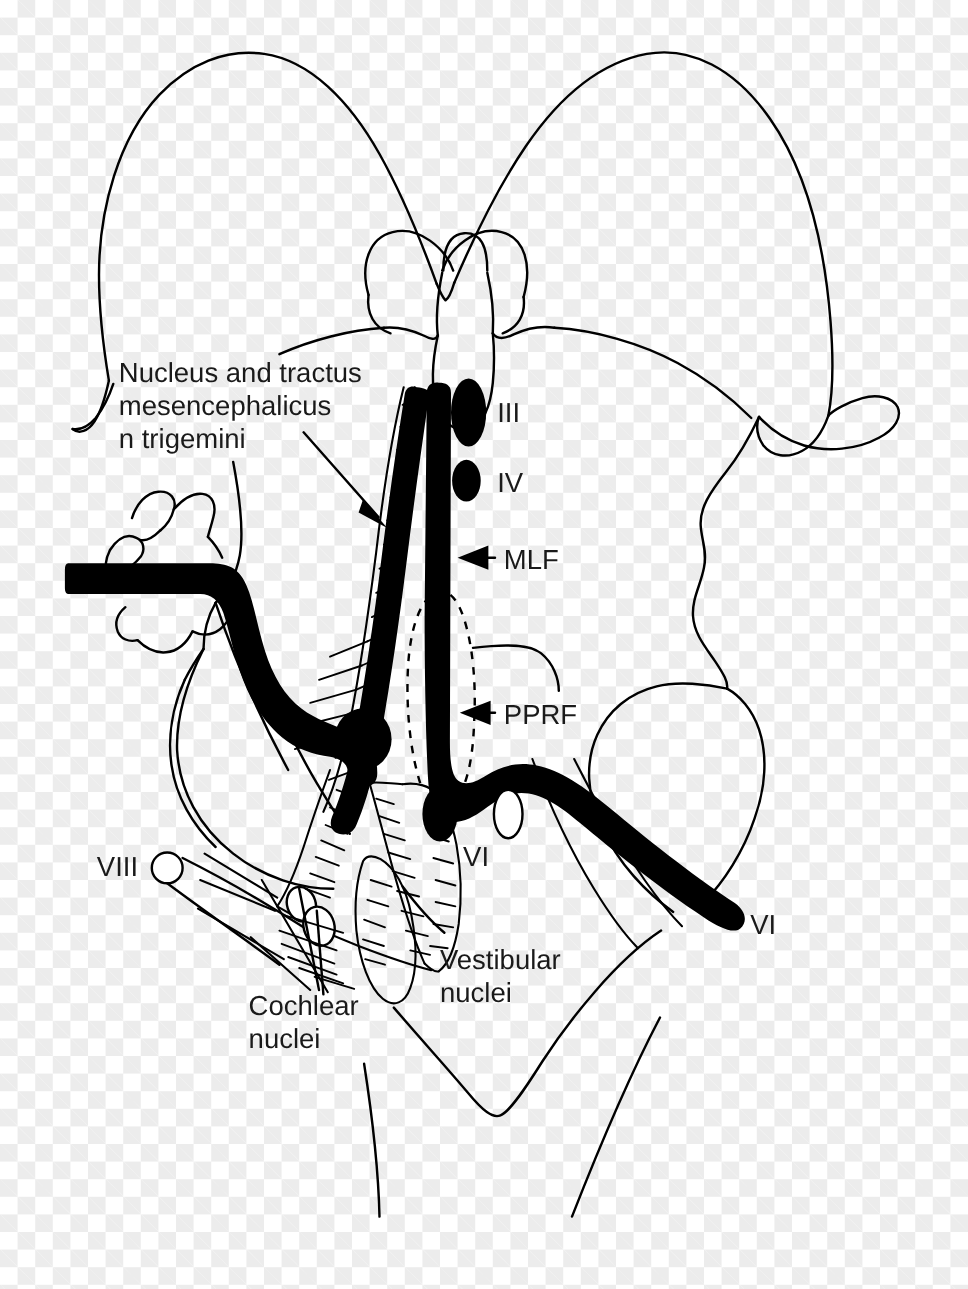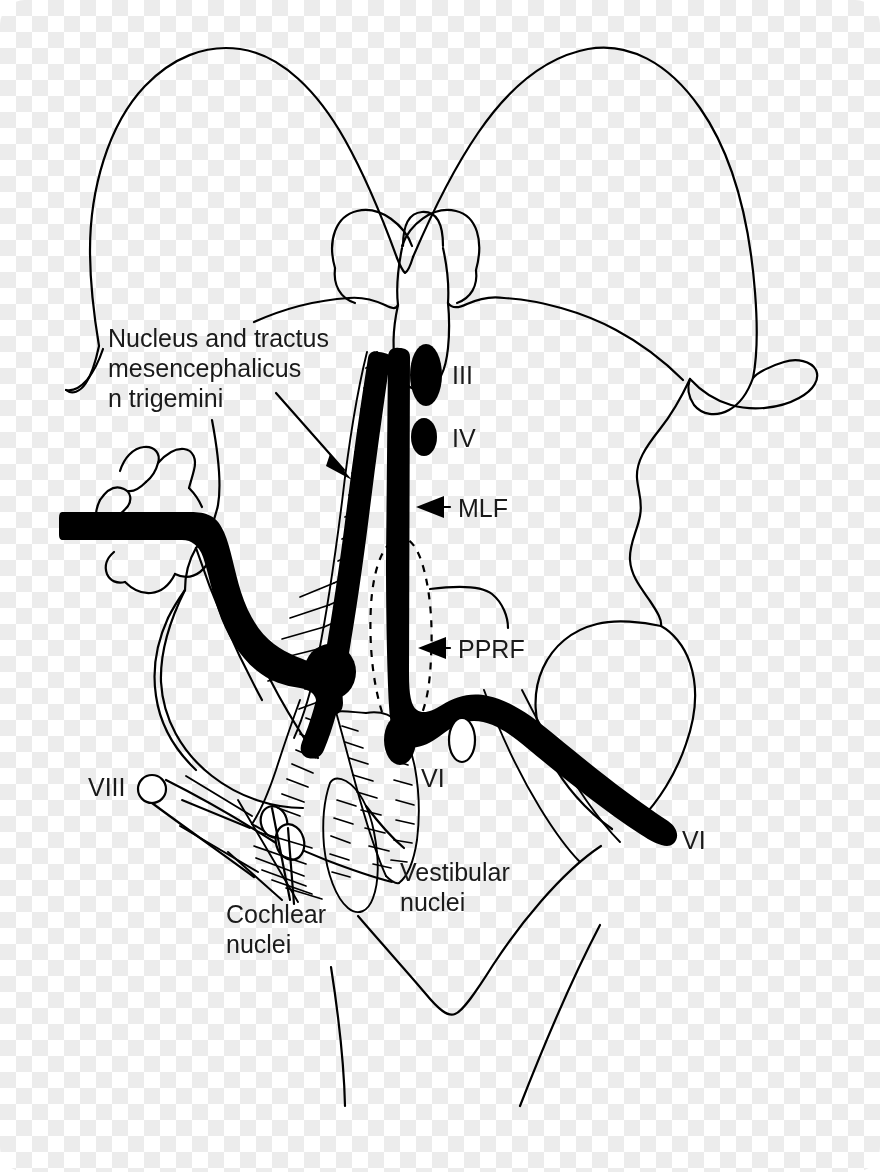--- a/index.html
+++ b/index.html
@@ -17,21 +17,20 @@
     width: 880px;
     height: 1172px;
     
     background-color: #ffffff;
     background-image:
       linear-gradient(45deg, #ececec 25%, transparent 25%, transparent 75%, #ececec 75%),
       linear-gradient(45deg, #ececec 25%, transparent 25%, transparent 75%, #ececec 75%);
     background-size: 32px 32px;
     background-position: 0 0, 16px 16px;
     overflow: hidden;
-    border-radius: 25px;
   }
   svg.diagram {
     position: absolute;
     left: 0;
     top: 0;
     width: 880px;
     height: 1172px;
     display: block;
   }
   .stroke {

